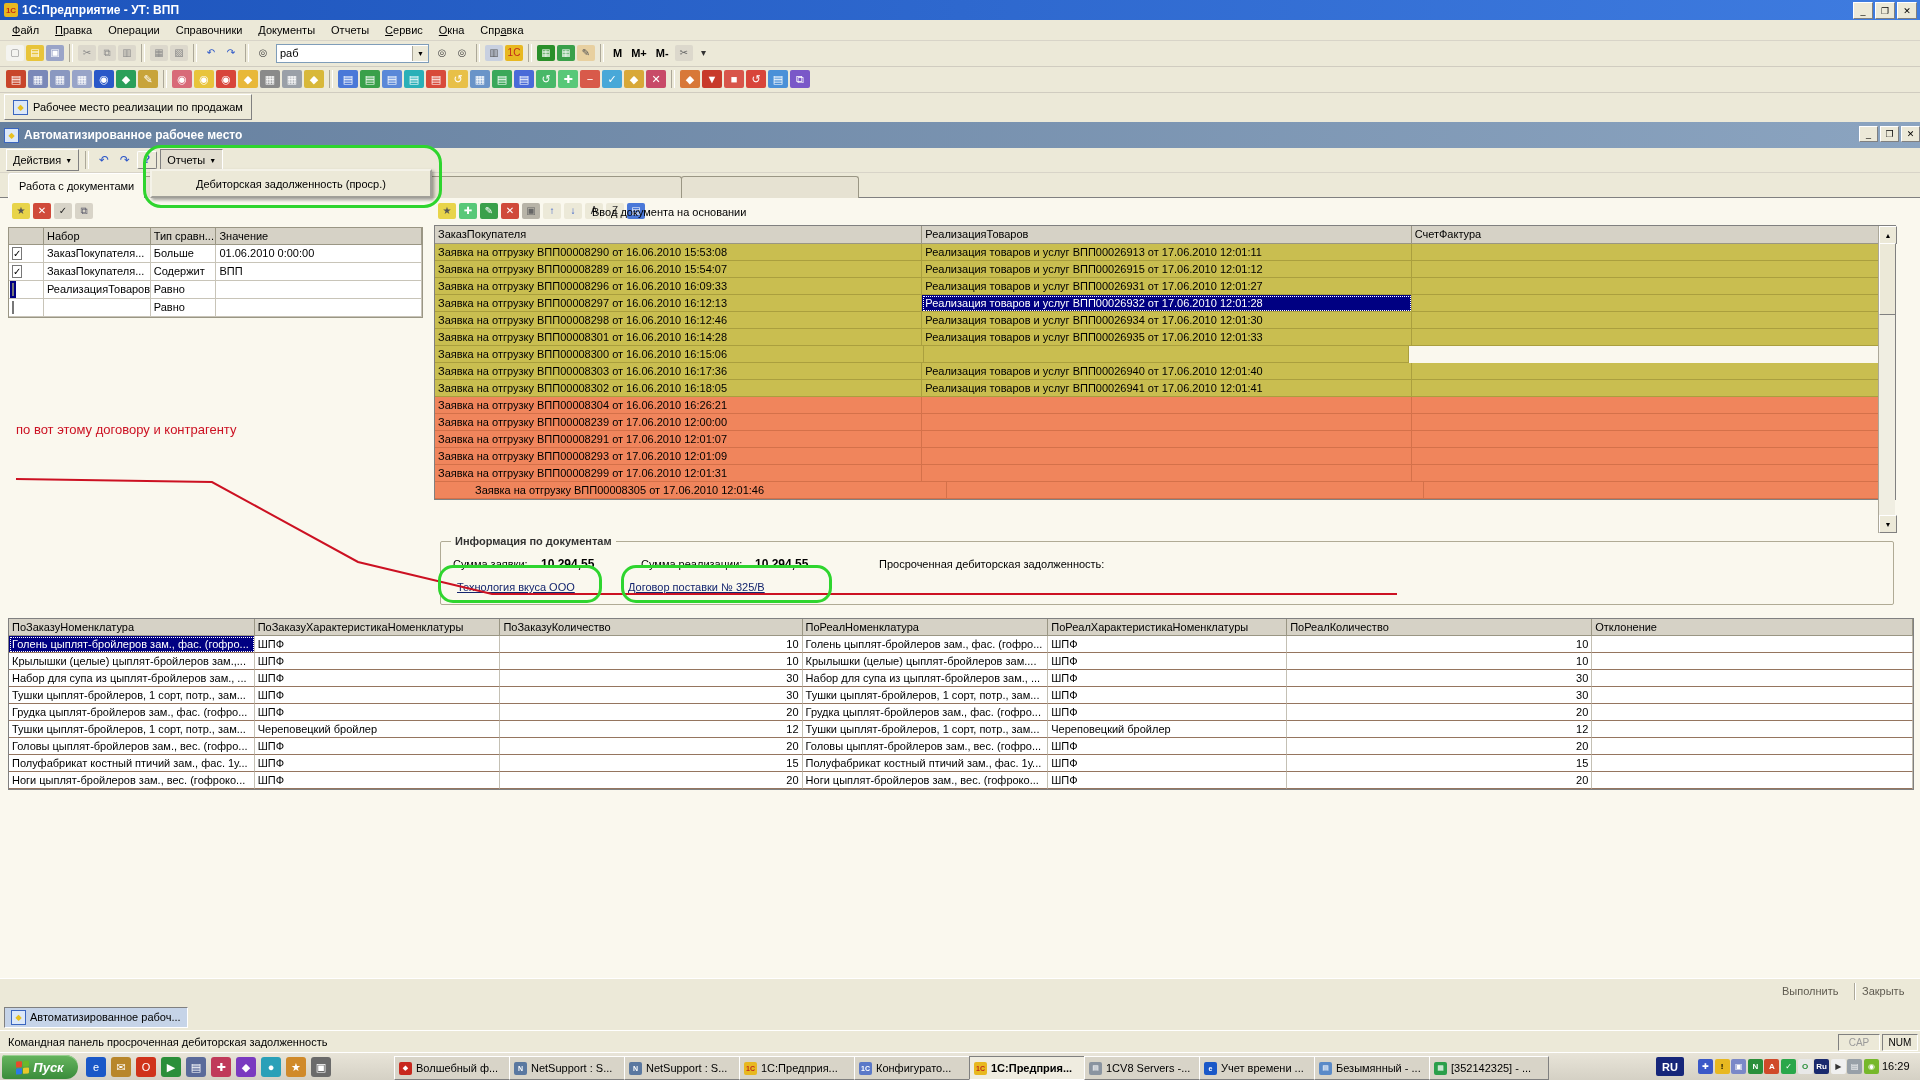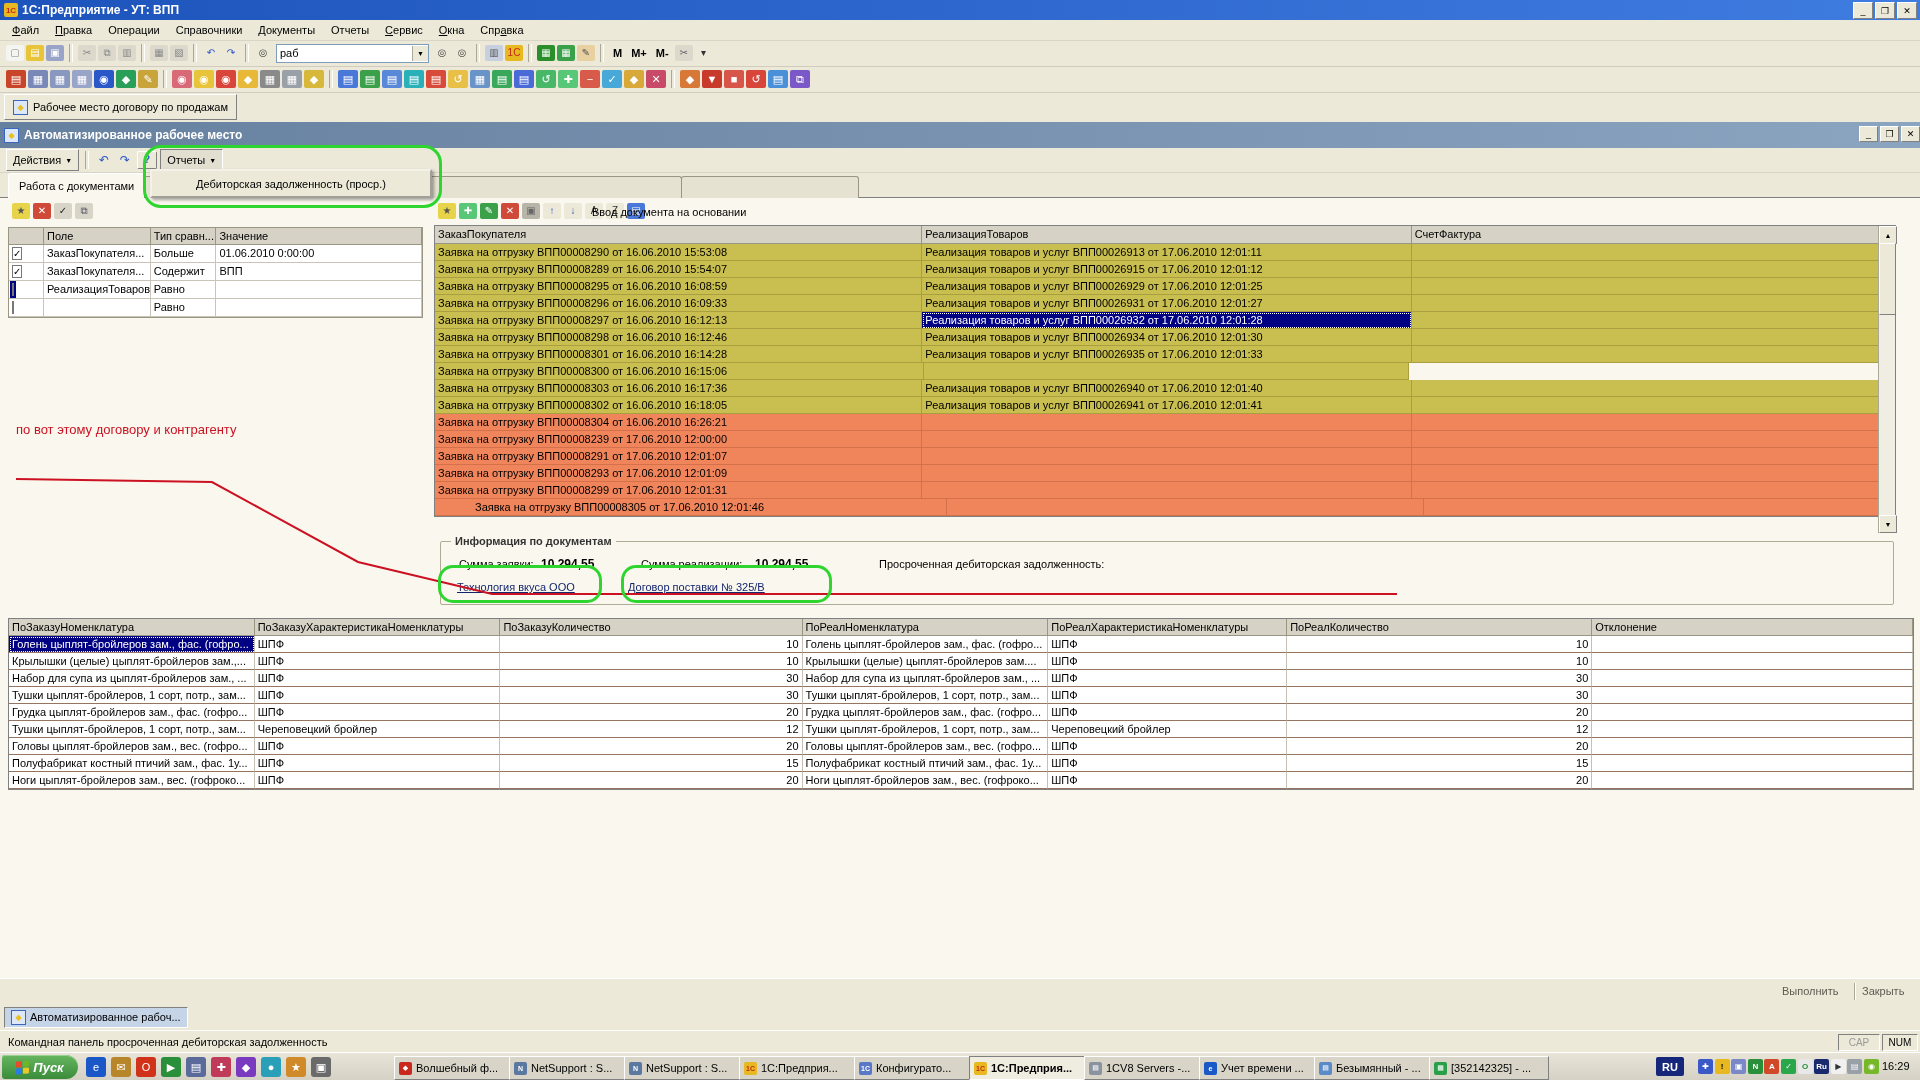--- a/index.html
+++ b/index.html
@@ -205,21 +205,21 @@
     <span class="ticon2" style="background: rgb(200, 58, 42); color: rgb(255, 255, 255);">▼</span>
     <span class="ticon2" style="background: rgb(216, 85, 74); color: rgb(255, 255, 255);">■</span>
     <span class="ticon2" style="background: rgb(216, 69, 58); color: rgb(255, 255, 255);">↺</span>
     <span class="ticon2" style="background: rgb(74, 144, 216); color: rgb(255, 255, 255);">▤</span>
     <span class="ticon2" style="background: rgb(122, 88, 200); color: rgb(255, 255, 255);">⧉</span>
   </div>
 
 <div id="workbar" class="abs">
   <span id="workbtn" class="out">
     <span class="wicon">◆</span>
-    <span>Рабочее место договору по продажам</span>
+    <span>Рабочее место реализации по продажам</span>
   </span>
 </div>
 
 <div id="mdititle" class="abs">
   <span class="wicon">◆</span>
   <span>Автоматизированное рабочее место</span>
   <span id="mdi-buttons">
     <span class="capbtn out" style="height:14px;width:17px;">_</span>
     <span class="capbtn out" style="height:14px;width:17px;">❐</span>
     <span class="capbtn out" style="height:14px;width:17px;">✕</span>
@@ -256,21 +256,21 @@
 
 <div class="abs panel-tools" style="top:203px;left:12px;" id="filtertools">
     <span class="ticon" style="background: rgb(232, 212, 74); color: rgb(85, 85, 85);">★</span>
     <span class="ticon" style="background: rgb(208, 74, 58); color: rgb(255, 255, 255);">✕</span>
     <span class="ticon" style="background: rgb(216, 212, 200); color: rgb(34, 34, 34);">✓</span>
     <span class="ticon" style="background: rgb(216, 212, 200); color: rgb(85, 85, 102);">⧉</span>
   </div>
 <div id="filtertable" class="abs">
     <div class="fhrow">
       <span class="hcell" style="width: 30px;"></span>
-      <span class="hcell" style="width: 107px;">Поле</span>
+      <span class="hcell" style="width: 107px;">Набор</span>
       <span class="hcell" style="width: 63px;">Тип сравн...</span>
       <span class="hcell" style="width: 213px;">Значение</span>
     </div>
     <div class="frow">
       <span class="fcell" style="width: 30px;"><span class="cbx">✓</span></span>
       <span class="fcell" style="width: 107px;">ЗаказПокупателя...</span>
       <span class="fcell" style="width: 63px;">Больше</span>
       <span class="fcell" style="width: 213px;">01.06.2010 0:00:00</span>
     </div>
     <div class="frow">
@@ -317,25 +317,20 @@
         <span class="dcell" style="width: 482px;">Заявка на отгрузку ВПП00008290 от 16.06.2010 15:53:08</span>
         <span class="dcell" style="width: 484px;">Реализация товаров и услуг ВПП00026913 от 17.06.2010 12:01:11</span>
         <span class="dcell" style="width: 478px;"></span>
       </div>
       <div class="drow rm">
         <span class="dcell" style="width: 482px;">Заявка на отгрузку ВПП00008289 от 16.06.2010 15:54:07</span>
         <span class="dcell" style="width: 484px;">Реализация товаров и услуг ВПП00026915 от 17.06.2010 12:01:12</span>
         <span class="dcell" style="width: 478px;"></span>
       </div>
       <div class="drow rm">
-        <span class="dcell" style="width: 482px;">Заявка на отгрузку ВПП00008295 от 16.06.2010 16:08:59</span>
-        <span class="dcell" style="width: 484px;">Реализация товаров и услуг ВПП00026929 от 17.06.2010 12:01:25</span>
-        <span class="dcell" style="width: 478px;"></span>
-      </div>
-      <div class="drow rm">
         <span class="dcell" style="width: 482px;">Заявка на отгрузку ВПП00008296 от 16.06.2010 16:09:33</span>
         <span class="dcell" style="width: 484px;">Реализация товаров и услуг ВПП00026931 от 17.06.2010 12:01:27</span>
         <span class="dcell" style="width: 478px;"></span>
       </div>
       <div class="drow rm">
         <span class="dcell" style="width: 482px;">Заявка на отгрузку ВПП00008297 от 16.06.2010 16:12:13</span>
         <span class="dcell selcell" style="width: 484px;">Реализация товаров и услуг ВПП00026932 от 17.06.2010 12:01:28</span>
         <span class="dcell" style="width: 478px;"></span>
       </div>
       <div class="drow rm">
@@ -395,21 +390,21 @@
     </div>
   <div id="docscroll" style="height: 307px;">
     <div class="scrbtn">▲</div>
     <div class="scrthumb"></div>
     <div class="scrbtn" style="position:absolute;bottom:0;">▼</div>
   </div>
 </div>
 
 <div id="infobox" class="abs">
   <span id="infolegend">Информация по документам</span>
-  <span class="ilabel" style="left:18px;top:16px;">Сумма заявки:</span>
+  <span class="ilabel" style="left:12px;top:16px;">Сумма заявки:</span>
   <span class="ival" style="left:100px;top:15px;">10 294,55</span>
   <span class="ilabel" style="left:200px;top:16px;">Сумма реализации:</span>
   <span class="ival" style="left:314px;top:15px;">10 294,55</span>
   <span class="ilabel" style="left:438px;top:16px;">Просроченная дебиторская задолженность:</span>
   <span class="ilink" style="left:16px;top:39px;">Технология вкуса ООО</span>
   <span class="ilink" style="left:187px;top:39px;">Договор поставки № 325/В</span>
 </div>
 
 <div id="itemstable" class="abs">
     <div class="fhrow">

